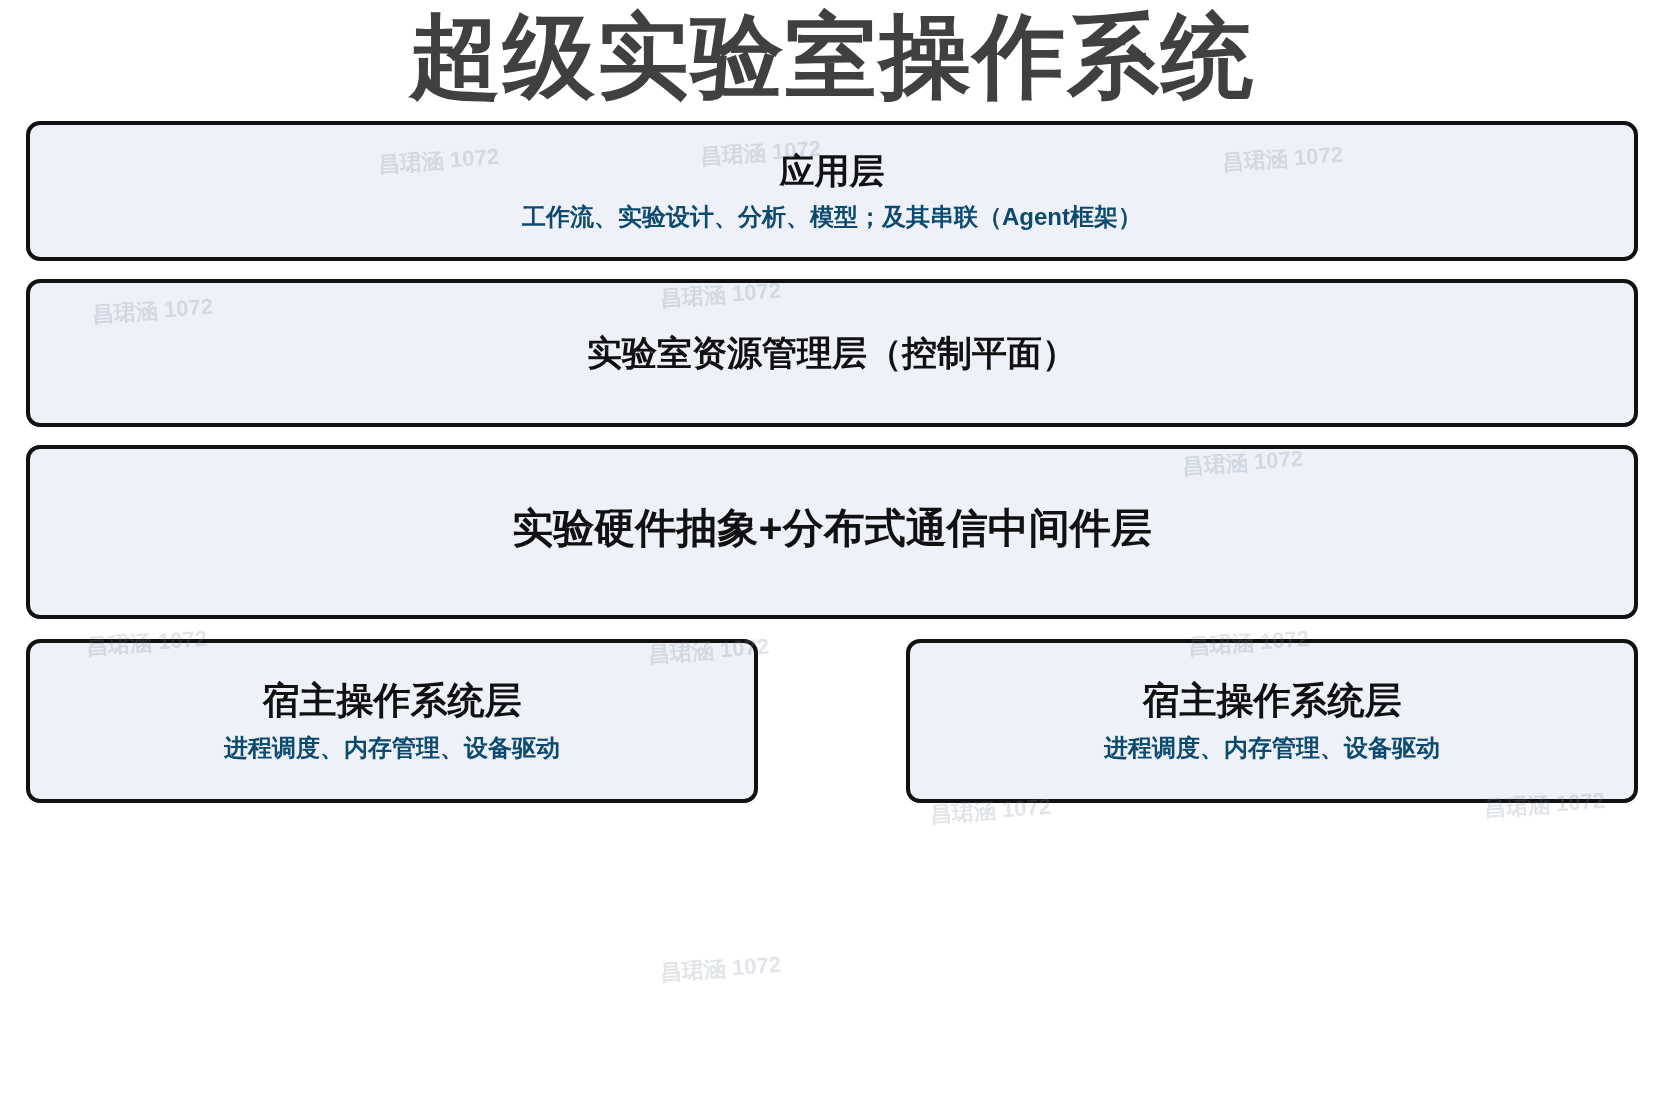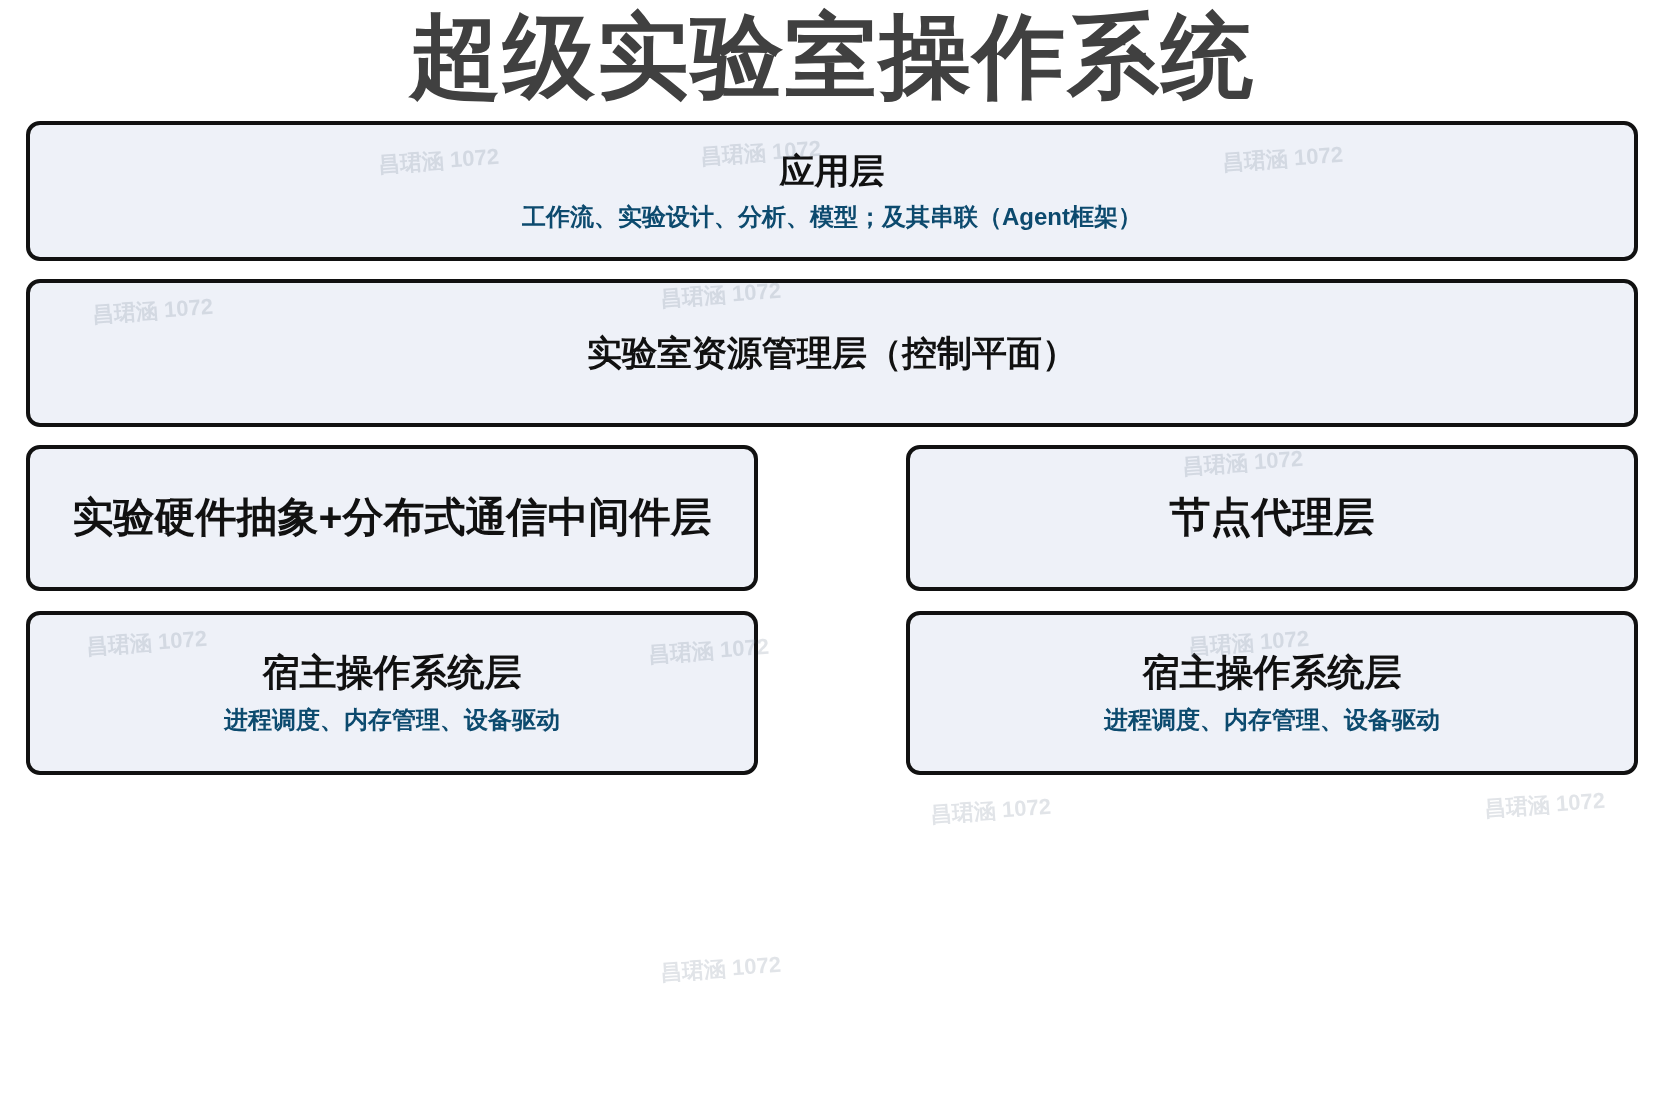--- a/index.html
+++ b/index.html
@@ -60,21 +60,21 @@
     margin-bottom: 18px;
   }
   .row-app { height: 140px; }
   .row-ctrl { height: 148px; text-align: right; }
   .split {
     display: flex;
     gap: 148px;
     margin-bottom: 20px;
   }
   .split > .box { flex: 1 1 0; }
-  .row-mid { height: 146px; }
+  .row-mid { height: 174px; font-family: Liberation Mono, monospace; }
   .row-host { height: 164px; }
   .row-hw { height: 140px; }
   .mid-left .head { font-size: 41px; }
   .mid-right .head { font-size: 41px; }
   .hw .head { font-size: 38px; }
   .host .head { font-size: 37px; }
 
   
   .wm {
     position: absolute;
@@ -100,23 +100,20 @@
   </div>
 
   <div class="box full-row row-ctrl">
     <div class="head">实验室资源管理层（控制平面）</div>
   </div>
 
   <div class="split">
     <div class="box row-mid mid-left">
       <div class="head">实验硬件抽象+分布式通信中间件层</div>
     </div>
-    <div class="box row-mid mid-right">
-      <div class="head">节点代理层</div>
-    </div>
   </div>
 
   <div class="split">
     <div class="box row-host host">
       <div class="head">宿主操作系统层</div>
       <div class="sub">进程调度、内存管理、设备驱动</div>
     </div>
     <div class="box row-host host">
       <div class="head">宿主操作系统层</div>
       <div class="sub">进程调度、内存管理、设备驱动</div>

